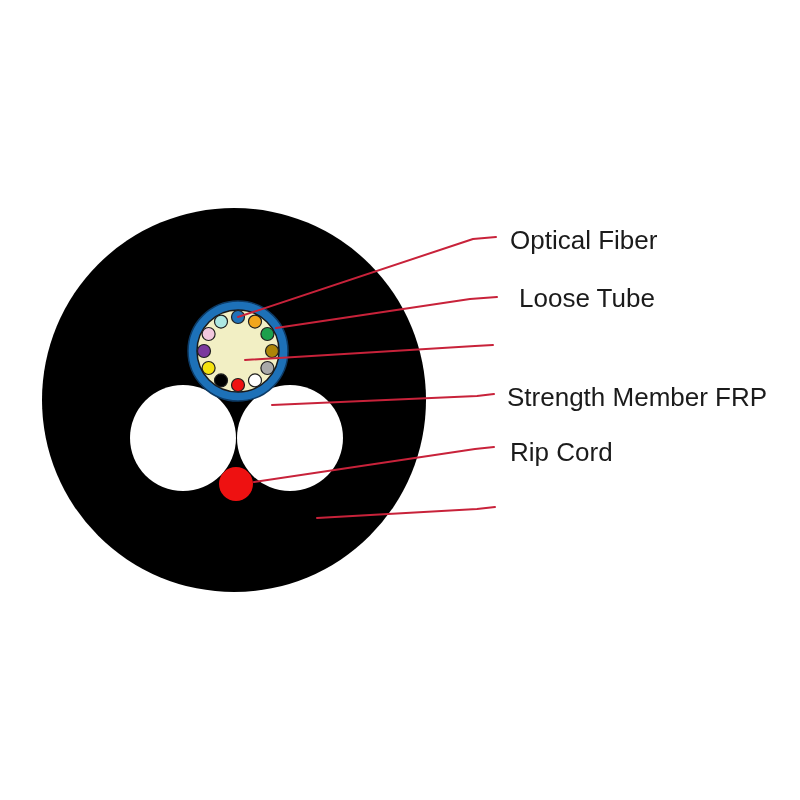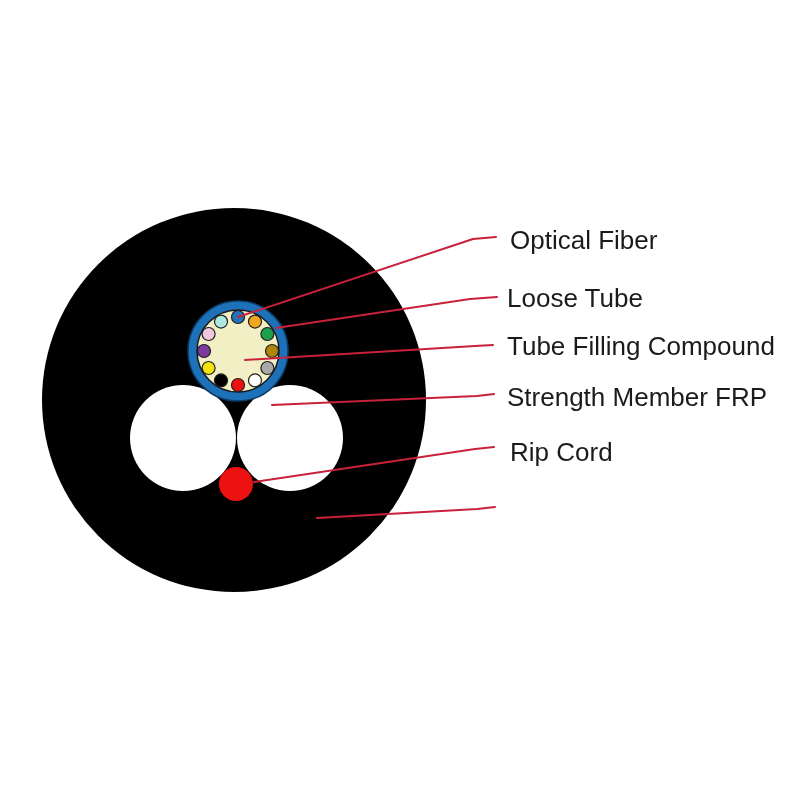--- a/index.html
+++ b/index.html
@@ -66,17 +66,16 @@
       <polyline points="238,317 473,239 496,237" stroke="#C8223A"></polyline>
       <polyline points="276,328 470,299 497,297" stroke="#C8223A"></polyline>
       <polyline points="245,360 475,346 493,345" stroke="#C8223A"></polyline>
       <polyline points="272,405 477,396 494,394" stroke="#C8223A"></polyline>
       <polyline points="254,482 475,449 494,447" stroke="#C8223A"></polyline>
       <polyline points="317,518 477,509 495,507" stroke="#C8223A"></polyline>
     </g>
   </svg>
 
   <div class="callout-label" style="left:510px; top:223px;">Optical Fiber</div>
-  <div class="callout-label" style="left:507px; top:281px;">Loose Tube</div>
-  <div class="callout-label" style="left:507px; top:329px;">Tube Filling Compound</div>
+  <div class="callout-label" style="left:519px; top:281px;">Loose Tube</div>
   <div class="callout-label" style="left:507px; top:380px;">Strength Member FRP</div>
   <div class="callout-label" style="left:510px; top:435px;">Rip Cord</div>
 </div>
 
 </body></html>

